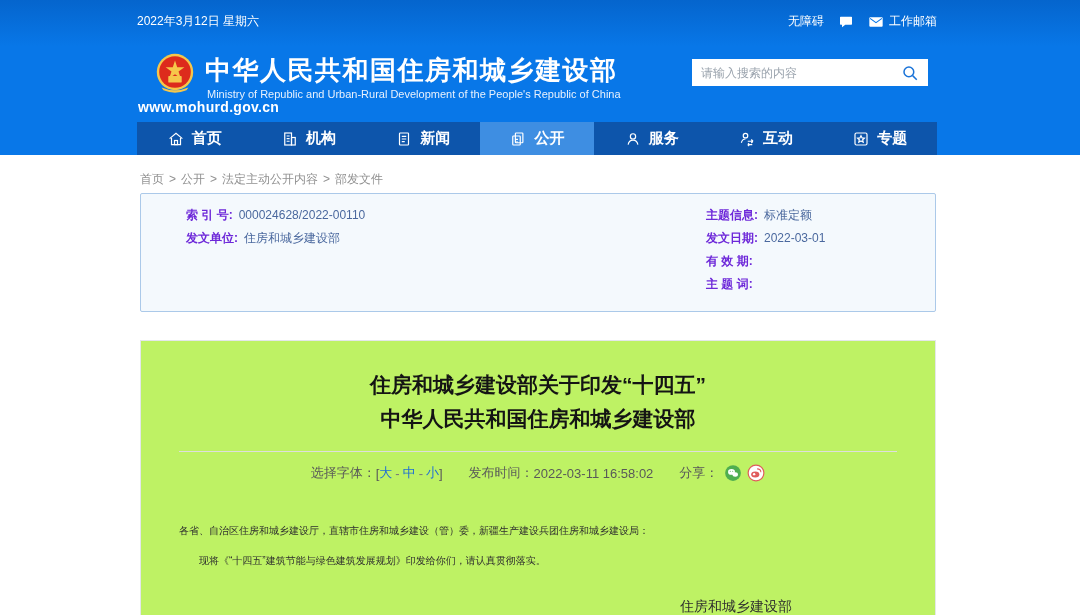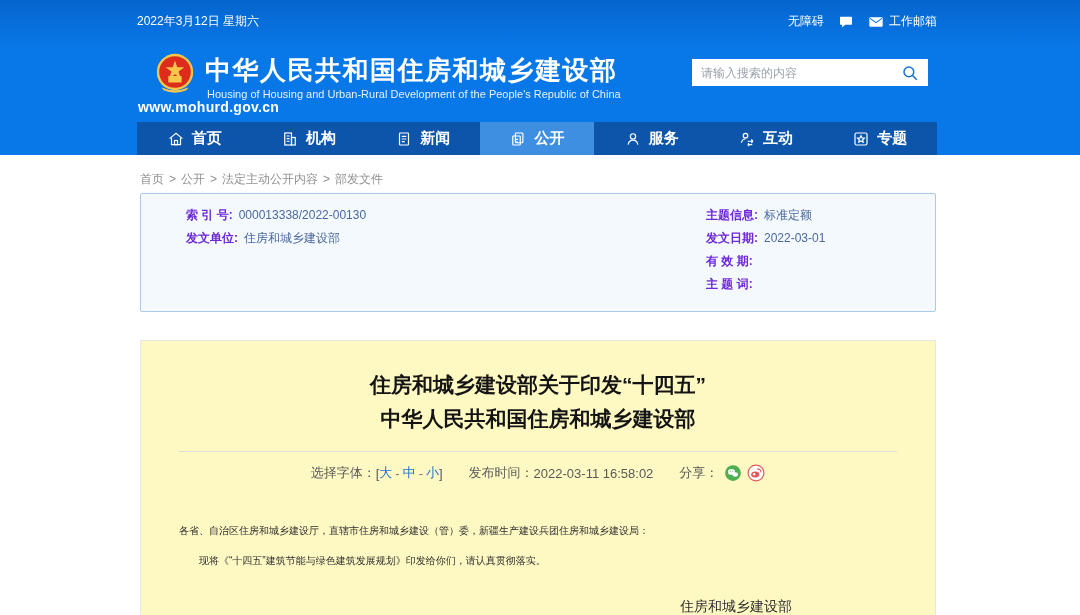--- a/index.html
+++ b/index.html
@@ -39,21 +39,21 @@
   .infobox { position:absolute; left:140px; top:193px; width:796px; height:119px;
              background:#f4f9fd; border:1px solid #abc9e9; border-radius:2px;
              display:flex; padding:15px 0 0 45px; font-size:12px; }
   .info-col-left { width:520px; }
   .info-col-right { flex:1; }
   .info-row { margin-bottom:10px; line-height:13px; white-space:nowrap; }
   .info-label { font-weight:bold; color:#6d28d9; margin-right:6px; }
   .info-value { color:#4a689e; }
   
   .article-box { position:absolute; left:140px; top:340px; width:796px; height:276px;
-                 background:#fef9c3; border:1px solid #e4e7ea; border-bottom:none;
+                 background:#bef264; border:1px solid #e4e7ea; border-bottom:none;
                  padding:27px 38px 0; overflow:hidden; }
   .article-title { text-align:center; font-size:21px; font-weight:bold; color:#141414; line-height:1.62; }
   .article-divider { margin-top:15px; border-top:1px solid #dedede; }
   .meta-row { margin-top:12px; display:flex; justify-content:center; align-items:center;
               font-size:13px; color:#595959; }
   .meta-row .gap { width:26px; }
   .font-link { color:#1f6fd4; cursor:pointer; }
   .font-dash { color:#777; margin:0 3px; }
   .share-icons { display:flex; gap:5px; margin-left:6px; }
   .share-icons svg { width:18px; height:18px; cursor:pointer; }
@@ -91,21 +91,21 @@
 
   <svg class="emblem" viewBox="0 0 48 48">
     <circle cx="24" cy="23" r="19" fill="#f6c74a"></circle>
     <circle cx="24" cy="23" r="16.5" fill="#dd2b1c"></circle>
     <polygon fill="#f6c74a" points="24,11 26.3,18.1 33.8,18.1 27.7,22.5 30,29.6 24,25.2 18,29.6 20.3,22.5 14.2,18.1 21.7,18.1"></polygon>
     <rect x="17" y="27" width="14" height="7" rx="1" fill="#f6c74a"></rect>
     <path d="M10 39 Q24 45 38 39 L36 42 Q24 47 12 42 Z" fill="#f6c74a"></path>
   </svg>
   <div class="site-url">www.mohurd.gov.cn</div>
   <div class="site-title">中华人民共和国住房和城乡建设部</div>
-  <div class="site-sub">Housing of Housing and Urban-Rural Development of the People's Republic of China</div>
+  <div class="site-sub">Ministry of Republic and Urban-Rural Development of the People's Republic of China</div>
 
   <div class="searchbox">
     <input type="text" placeholder="请输入搜索的内容" style="">
     <svg class="search-btn" viewBox="0 0 24 24">
         <circle cx="10.5" cy="10.5" r="6.5" fill="none" stroke="#1a73d8" stroke-width="2"></circle>
         <line x1="15.5" y1="15.5" x2="21" y2="21" stroke="#1a73d8" stroke-width="2"></line>
       </svg>
   </div>
 
   <div class="navbar">
@@ -165,21 +165,21 @@
   </div>
 </div>
 
 <div class="breadcrumb">
   <span class="crumb">首页</span><span class="sep">&gt;</span><span class="crumb">公开</span><span class="sep">&gt;</span><span class="crumb">法定主动公开内容</span><span class="sep">&gt;</span><span class="crumb">部发文件</span>
 </div>
 
 <div class="infobox">
   <div class="info-col-left">
     <div class="info-row">
-      <span class="info-label">索 引 号:</span><span class="info-value">000013338/2022-00130</span>
+      <span class="info-label">索 引 号:</span><span class="info-value">000024628/2022-00110</span>
     </div>
     <div class="info-row">
       <span class="info-label">发文单位:</span><span class="info-value">住房和城乡建设部</span>
     </div>
   </div>
   <div class="info-col-right">
     <div class="info-row">
       <span class="info-label">主题信息:</span><span class="info-value">标准定额</span>
     </div>
     <div class="info-row">

